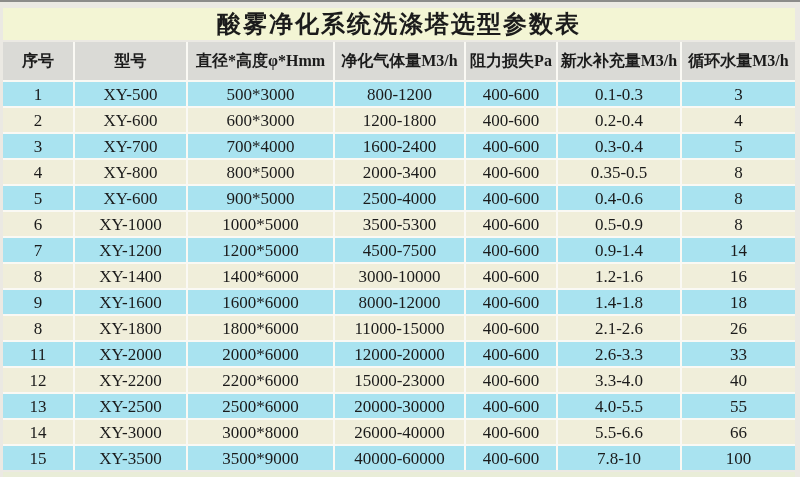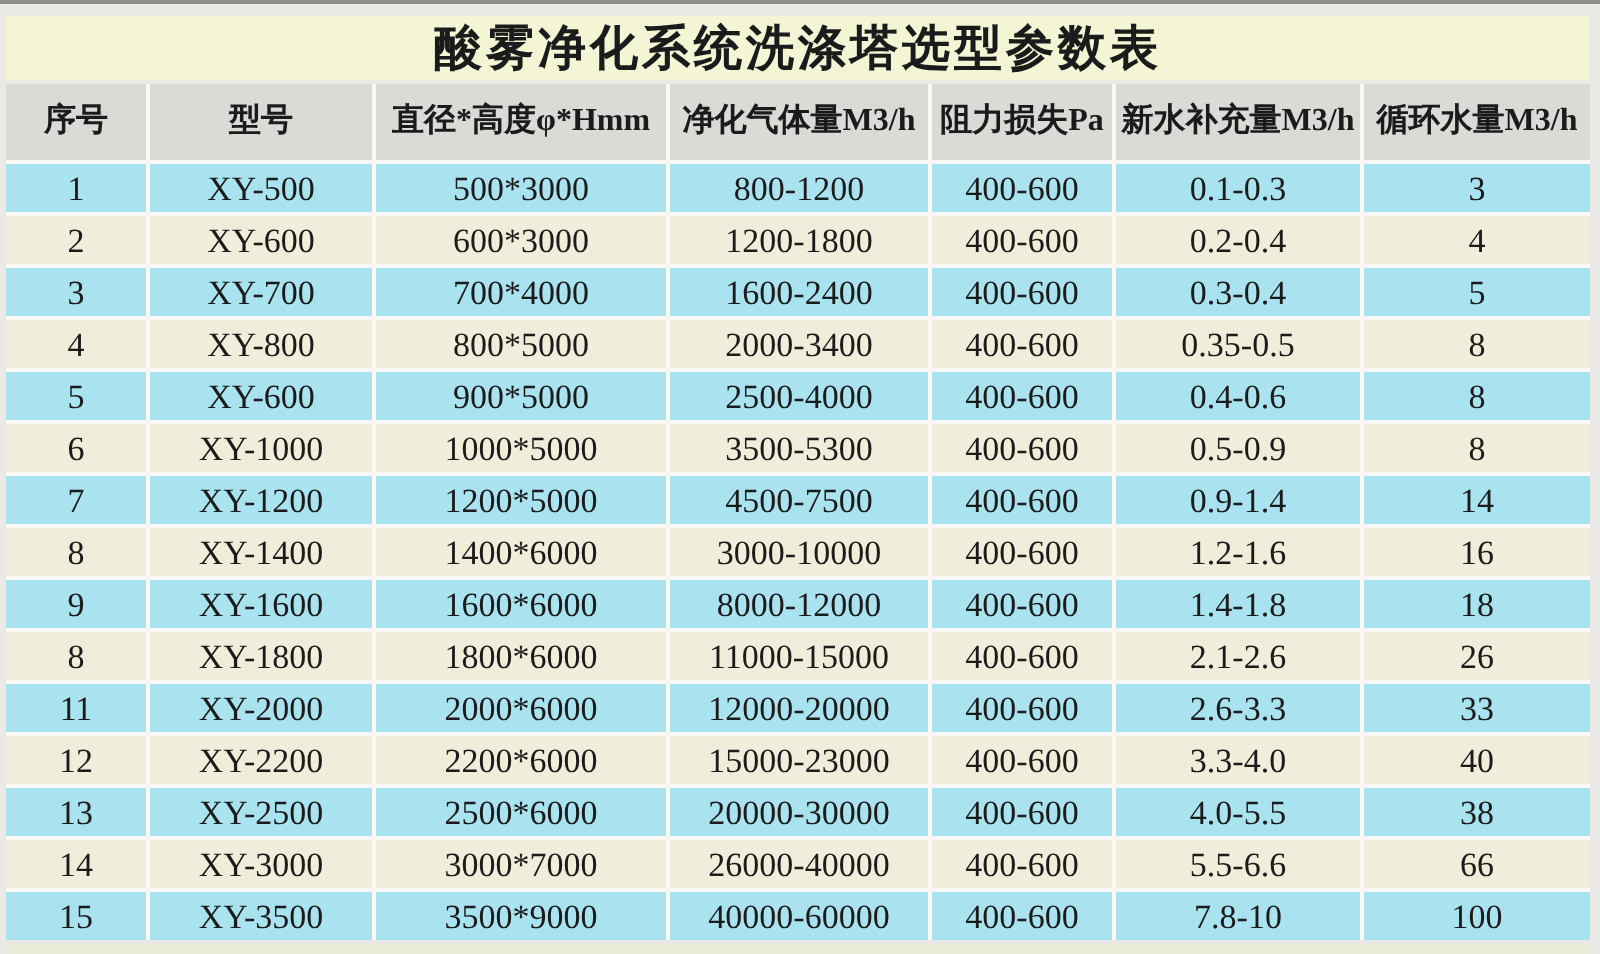--- a/index.html
+++ b/index.html
@@ -163,24 +163,24 @@
         <div class="cell td cream">15000-23000</div>
         <div class="cell td cream">400-600</div>
         <div class="cell td cream">3.3-4.0</div>
         <div class="cell td cream">40</div>
         <div class="cell td blue">13</div>
         <div class="cell td blue">XY-2500</div>
         <div class="cell td blue">2500*6000</div>
         <div class="cell td blue">20000-30000</div>
         <div class="cell td blue">400-600</div>
         <div class="cell td blue">4.0-5.5</div>
-        <div class="cell td blue">38</div>
+        <div class="cell td blue">55</div>
         <div class="cell td cream">14</div>
         <div class="cell td cream">XY-3000</div>
-        <div class="cell td cream">3000*7000</div>
+        <div class="cell td cream">3000*8000</div>
         <div class="cell td cream">26000-40000</div>
         <div class="cell td cream">400-600</div>
         <div class="cell td cream">5.5-6.6</div>
         <div class="cell td cream">66</div>
         <div class="cell td blue">15</div>
         <div class="cell td blue">XY-3500</div>
         <div class="cell td blue">3500*9000</div>
         <div class="cell td blue">40000-60000</div>
         <div class="cell td blue">400-600</div>
         <div class="cell td blue">7.8-10</div>

